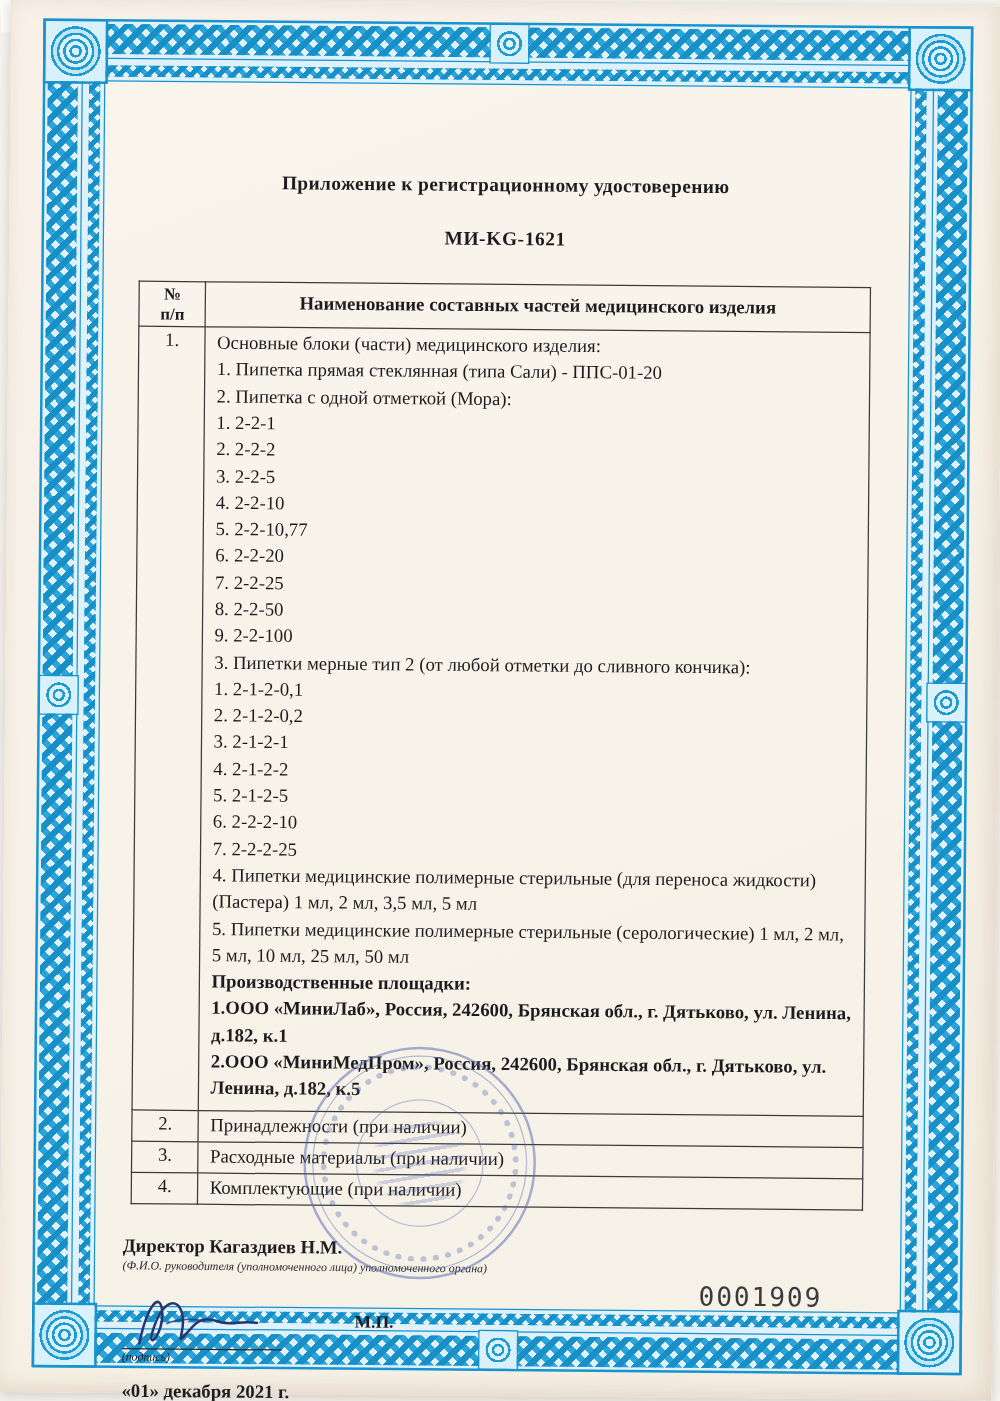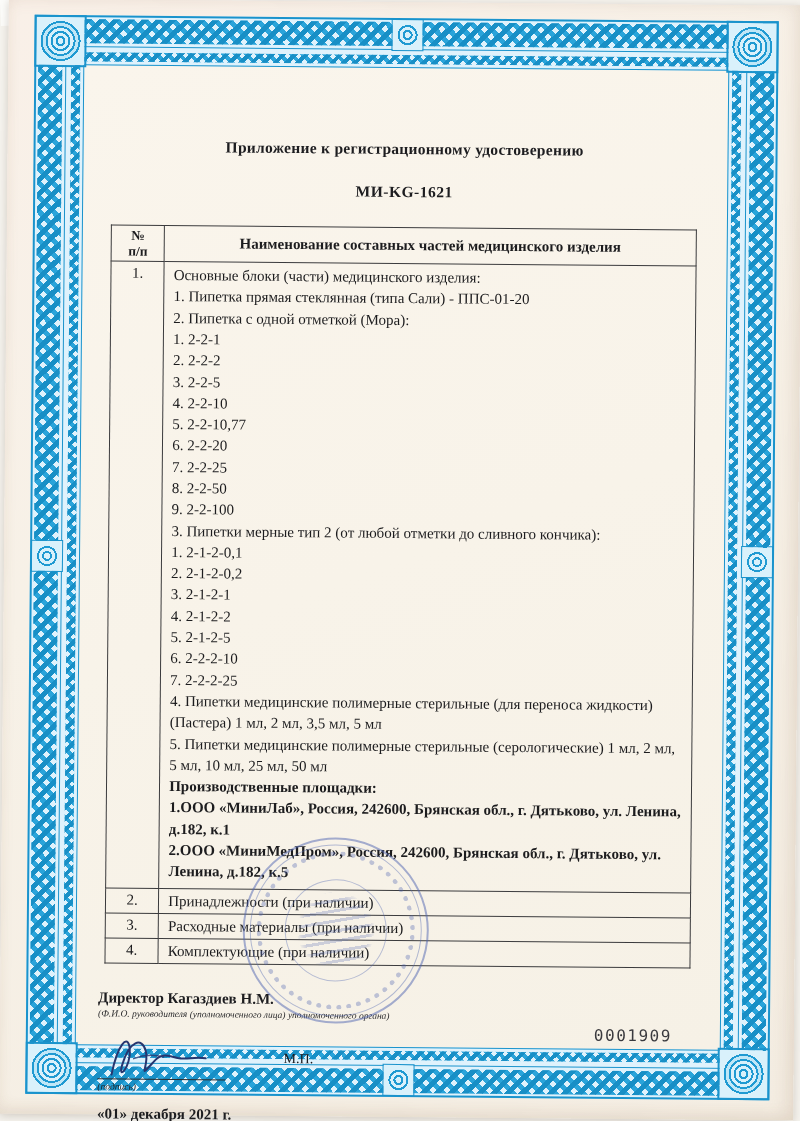--- a/index.html
+++ b/index.html
@@ -76,41 +76,41 @@
   td.single{padding:2px 9px;line-height:20px;}
   
   .footer{margin:26px 6px 0 6px;position:relative;}
   .director{font-weight:bold;font-size:15px;}
   .director-caption{font-size:9.5px;font-style:italic;margin-top:2px;color:#2a2a2c;}
   .sig-row{display:flex;align-items:flex-end;margin-top:10px;}
   .sig-block{width:150px;}
   .sig-svg{display:block;margin-left:6px;}
   .sig-line{border-top:1.2px solid #2a2a2c;width:128px;margin-top:-6px;}
   .sig-caption{font-size:9.5px;font-style:italic;margin-top:2px;}
-  .mp{font-size:14px;margin-left:36px;margin-bottom:26px;}
+  .mp{font-size:14px;margin-left:36px;margin-bottom:26px;font-weight:bold;}
   .date-line{font-weight:bold;font-size:15px;margin-top:14px;}
   
   .stamp{
     position:absolute;top:752px;left:150px;width:182px;height:182px;border-radius:50%;
     border:2.5px solid rgba(76,99,176,.55);
     transform:rotate(-10deg);opacity:.9;pointer-events:none;
   }
   .stamp .ring1{position:absolute;inset:5px;border-radius:50%;border:1.4px solid rgba(76,99,176,.45);}
   .stamp .ring-text{position:absolute;inset:12px;border-radius:50%;border:5px dotted rgba(76,99,176,.38);}
   .stamp .ring2{position:absolute;inset:40px;border-radius:50%;border:1.4px solid rgba(76,99,176,.42);}
   .stamp .center{
     position:absolute;inset:52px;border-radius:50%;
     background:repeating-linear-gradient(0deg,rgba(76,99,176,0) 0 7px,rgba(76,99,176,.28) 7px 10px);
     -webkit-mask:radial-gradient(circle,#000 60%,transparent 72%);
             mask:radial-gradient(circle,#000 60%,transparent 72%);
   }
   .serial{
-    position:absolute;right:30px;top:938px;
+    position:absolute;right:44px;top:938px;
     font-family:"DejaVu Sans Mono","Liberation Mono",monospace;
-    font-size:16px;letter-spacing:1.5px;color:#3a3a3e;
+    font-size:21px;letter-spacing:1.5px;color:#3a3a3e;
   }
   .corner-wedge{position:absolute;top:0;left:0;width:90px;height:26px;background:#fdfdfb;transform:rotate(-2deg);transform-origin:0 0;}
 </style>
 </head>
 <body>
 
 <div class="corner-wedge"></div>
 
 <div class="paper">
 

